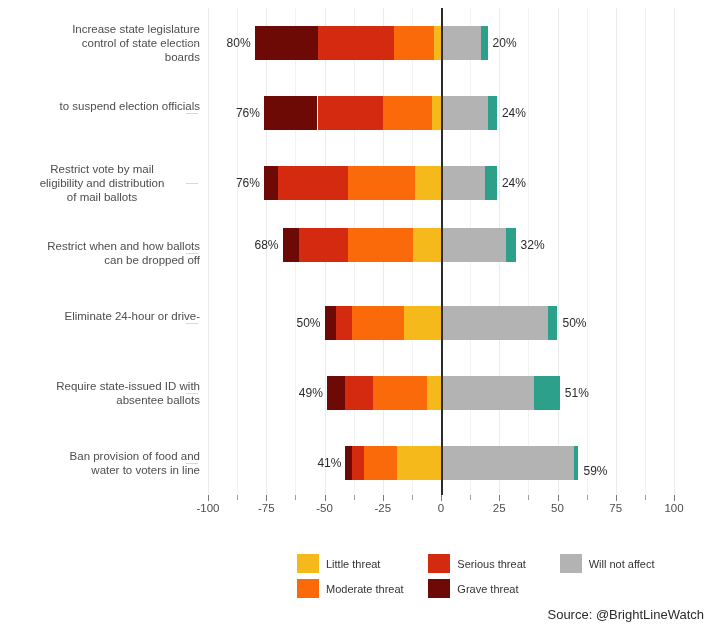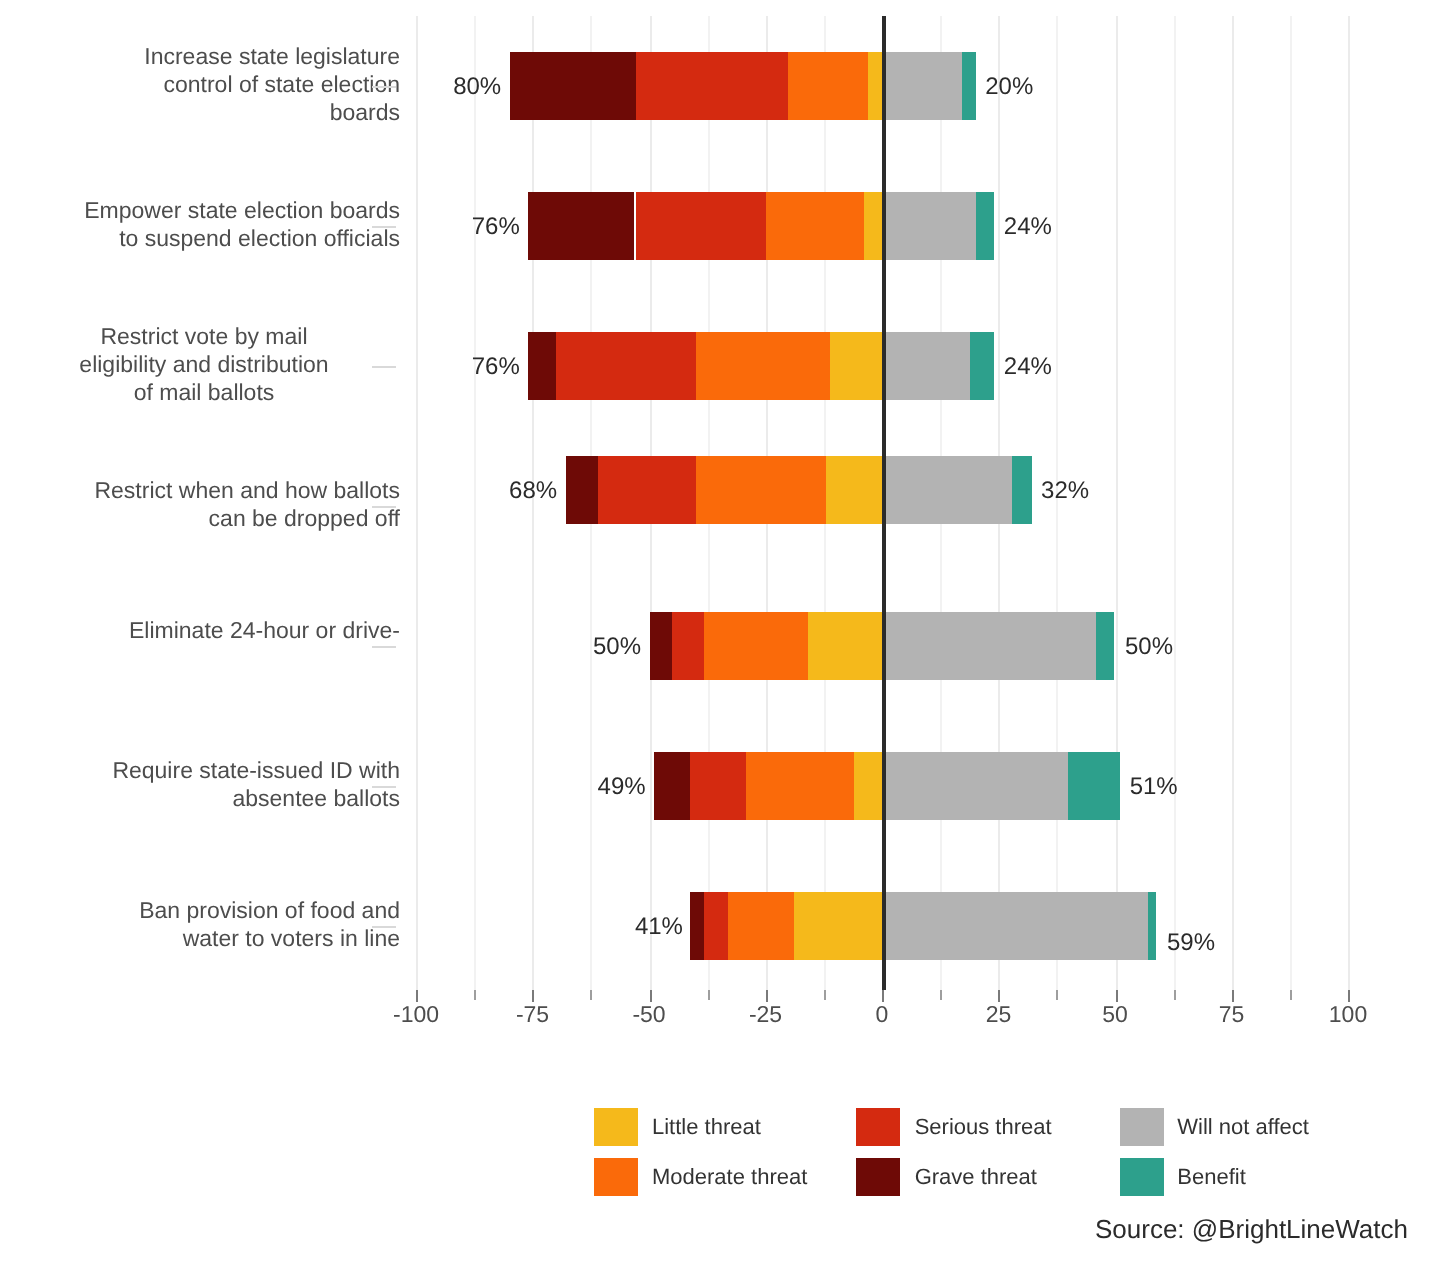--- a/index.html
+++ b/index.html
@@ -56,21 +56,20 @@
 <div id="chart-root">
 
   <div class="labels" id="labels">
       <div class="cat-label" style="top: 14px;">
         <div>Increase state legislature</div>
         <div>control of state election</div>
         <div>boards</div>
       </div>
       <div class="tick-stub" style="top: 35px;"></div>
       <div class="cat-label" style="top: 91px;">
-        <div>Empower state election boards</div>
         <div>to suspend election officials</div>
       </div>
       <div class="tick-stub" style="top: 105px;"></div>
       <div class="cat-label" style="top: 154px; text-align: center;">
         <div>Restrict vote by mail</div>
         <div>eligibility and distribution</div>
         <div>of mail ballots</div>
       </div>
       <div class="tick-stub" style="top: 175px;"></div>
       <div class="cat-label" style="top: 231px;">
@@ -241,20 +240,16 @@
         <span class="leg-text">Will not affect</span>
       </div>
       <div class="leg-item">
         <span class="swatch" style="background: rgb(250, 106, 10);"></span>
         <span class="leg-text">Moderate threat</span>
       </div>
       <div class="leg-item">
         <span class="swatch" style="background: rgb(110, 10, 6);"></span>
         <span class="leg-text">Grave threat</span>
       </div>
-      <div class="leg-item">
-        <span class="swatch" style="background: rgb(45, 160, 140);"></span>
-        <span class="leg-text">Benefit</span>
-      </div>
     </div>
 
   <div class="source">Source: @BrightLineWatch</div>
 </div>
 
 </body></html>

